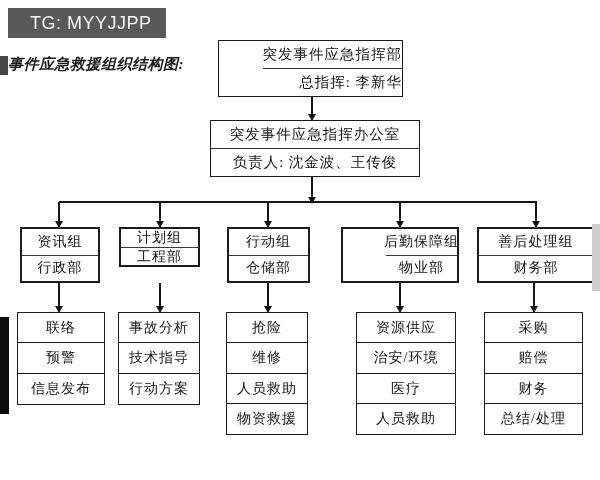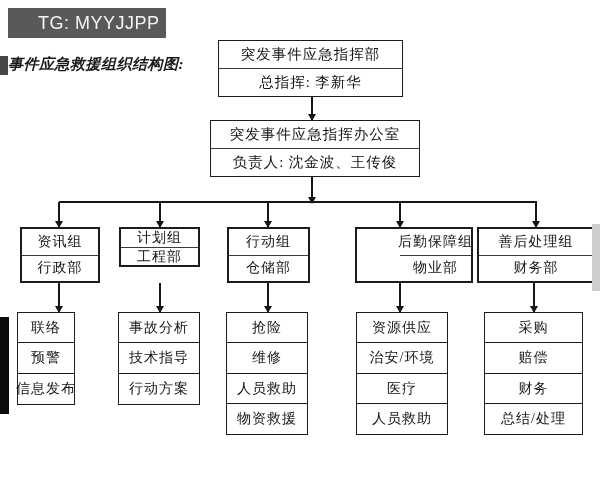--- a/index.html
+++ b/index.html
@@ -4,21 +4,21 @@
 <style>
   html,body{margin:0;padding:0;background:#fff;}
   #stage{
     position:relative;width:600px;height:480px;background:#ffffff;
     font-family:"Liberation Serif", serif;color:#141414;overflow:hidden;
   }
   
   .tg-bar{
     position:absolute;left:8px;top:8px;width:158px;height:30px;
     background:#595959;color:#f5f5f5;font-family:"Liberation Sans", sans-serif;
-    font-size:18px;line-height:30px;padding-left:30px;box-sizing:border-box;
+    font-size:18px;line-height:30px;padding-left:22px;box-sizing:border-box;
     letter-spacing:0.5px;
   }
   
   .doc-title{
     position:absolute;left:8px;top:55px;width:220px;
     font-weight:bold;font-style:italic;font-size:15px;letter-spacing:0.5px;
     color:#1a1a1a;white-space:nowrap;
   }
   .title-cut{position:absolute;left:0;top:56px;width:8px;height:19px;background:#474747;}
   
@@ -63,21 +63,21 @@
 </head>
 <body>
 
 <div id="stage">
 
   <div class="tg-bar">TG: MYYJJPP</div>
 
   <div class="title-cut"></div>
   <div class="doc-title">事件应急救援组织结构图:</div>
 
-  <div class="obox" style="left:218px;top:40px;width:185px;height:57px;">
+  <div class="obox" style="left:218px;top:40px;width:185px;height:57px;align-items:flex-end;">
     <div class="row">突发事件应急指挥部</div>
     <div class="row">总指挥: 李新华</div>
   </div>
 
   <div class="vline arrow" style="left:311px;top:97px;height:23px;"></div>
 
   <div class="obox" style="left:210px;top:120px;width:210px;height:57px;">
     <div class="row">突发事件应急指挥办公室</div>
     <div class="row">负责人: 沈金波、王传俊</div>
   </div>
@@ -96,52 +96,52 @@
     <div class="row">行政部</div>
   </div>
   <div class="obox gbox" style="left:119px;top:227px;width:81px;height:40px;">
     <div class="row">计划组</div>
     <div class="row">工程部</div>
   </div>
   <div class="obox gbox" style="left:227px;top:227px;width:83px;height:56px;">
     <div class="row">行动组</div>
     <div class="row">仓储部</div>
   </div>
-  <div class="obox gbox" style="left:355px;top:227px;width:118px;height:56px;padding-left:43px;">
+  <div class="obox gbox" style="left:341px;top:227px;width:118px;height:56px;padding-left:43px;">
     <div class="row">后勤保障组</div>
     <div class="row">物业部</div>
   </div>
   <div class="obox gbox" style="left:477px;top:227px;width:118px;height:56px;">
     <div class="row">善后处理组</div>
     <div class="row">财务部</div>
   </div>
 
   <div class="vline arrow" style="left:58px;top:283px;height:29px;"></div>
   <div class="vline arrow" style="left:159px;top:283px;height:29px;"></div>
   <div class="vline arrow" style="left:267px;top:283px;height:29px;"></div>
   <div class="vline arrow" style="left:399px;top:283px;height:29px;"></div>
   <div class="vline arrow" style="left:533px;top:283px;height:29px;"></div>
 
-  <div class="tcol" style="left:17px;top:312px;width:58px;text-align:center;">
+  <div class="tcol" style="left:17px;top:312px;width:88px;text-align:center;">
     <div class="tcell">联络</div>
     <div class="tcell">预警</div>
     <div class="tcell">信息发布</div>
   </div>
   <div class="tcol" style="left:118px;top:312px;width:82px;">
     <div class="tcell">事故分析</div>
     <div class="tcell">技术指导</div>
     <div class="tcell">行动方案</div>
   </div>
   <div class="tcol" style="left:226px;top:312px;width:82px;">
     <div class="tcell">抢险</div>
     <div class="tcell">维修</div>
     <div class="tcell">人员救助</div>
     <div class="tcell">物资救援</div>
   </div>
-  <div class="tcol" style="left:356px;top:312px;width:92px;">
+  <div class="tcol" style="left:356px;top:312px;width:100px;">
     <div class="tcell">资源供应</div>
     <div class="tcell">治安/环境</div>
     <div class="tcell">医疗</div>
     <div class="tcell">人员救助</div>
   </div>
   <div class="tcol" style="left:484px;top:312px;width:99px;">
     <div class="tcell">采购</div>
     <div class="tcell">赔偿</div>
     <div class="tcell">财务</div>
     <div class="tcell">总结/处理</div>

